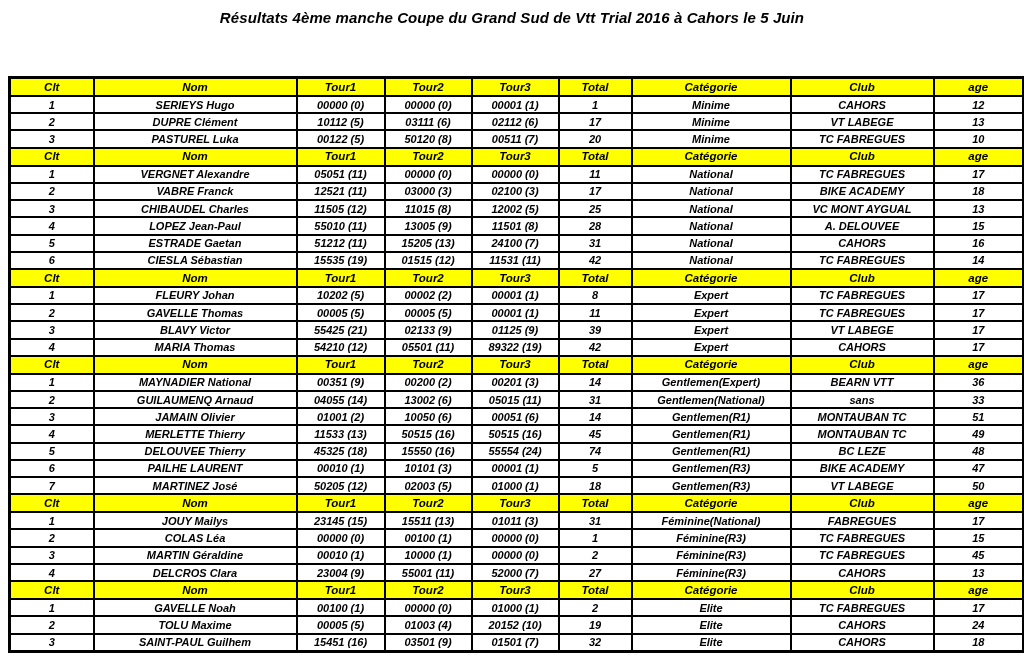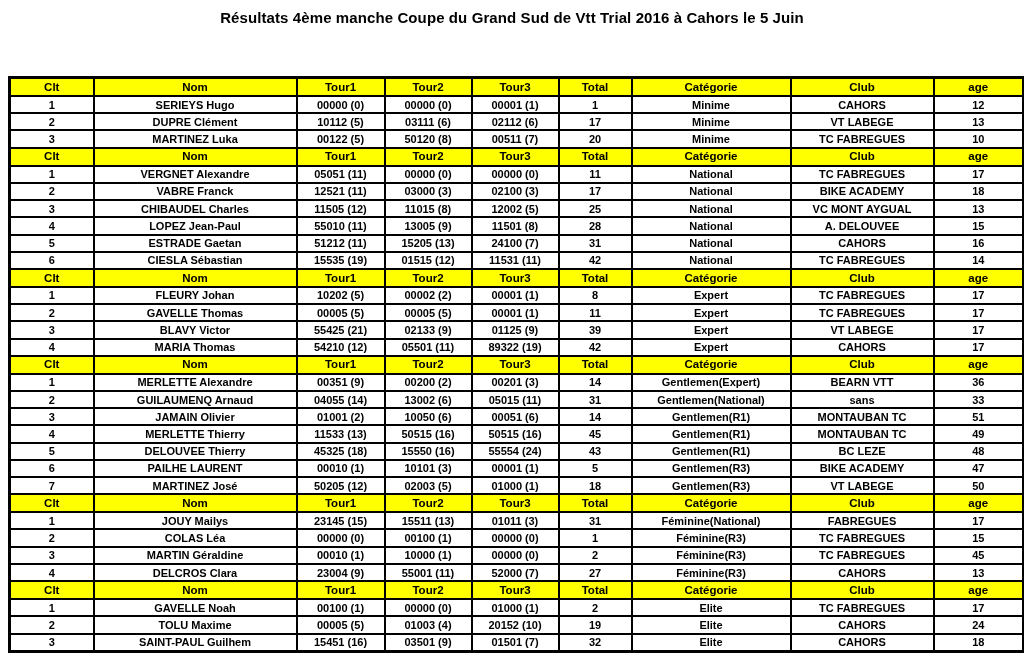--- a/index.html
+++ b/index.html
@@ -9,20 +9,21 @@
     width: 1024px;
     height: 660px;
     font-family: "Liberation Sans", sans-serif;
     color: #000000;
     overflow: hidden;
   }
   .page {
     width: 1024px;
     height: 660px;
     position: relative;
+    font-style: italic;
   }
   .title {
     position: absolute;
     top: 9px;
     left: 0;
     width: 1024px;
     text-align: center;
     font-size: 15px;
     font-weight: bold;
     letter-spacing: 0.1px;
@@ -103,21 +104,21 @@
           <td>10112 (5)</td>
           <td>03111 (6)</td>
           <td>02112 (6)</td>
           <td>17</td>
           <td>Minime</td>
           <td>VT LABEGE</td>
           <td>13</td>
         </tr>
         <tr>
           <td>3</td>
-          <td>MARTINEZ Luka</td>
+          <td>PASTUREL Luka</td>
           <td>00122 (5)</td>
           <td>50120 (8)</td>
           <td>00511 (7)</td>
           <td>20</td>
           <td>Minime</td>
           <td>TC FABREGUES</td>
           <td>10</td>
         </tr>
         <tr>
           <th>Clt</th>
@@ -257,21 +258,21 @@
           <th>Tour1</th>
           <th>Tour2</th>
           <th>Tour3</th>
           <th>Total</th>
           <th>Catégorie</th>
           <th>Club</th>
           <th>age</th>
         </tr>
         <tr>
           <td>1</td>
-          <td>MERLETTE Alexandre</td>
+          <td>MAYNADIER National</td>
           <td>00351 (9)</td>
           <td>00200 (2)</td>
           <td>00201 (3)</td>
           <td>14</td>
           <td>Gentlemen(Expert)</td>
           <td>BEARN VTT</td>
           <td>36</td>
         </tr>
         <tr>
           <td>2</td>
@@ -305,21 +306,21 @@
           <td>Gentlemen(R1)</td>
           <td>MONTAUBAN TC</td>
           <td>49</td>
         </tr>
         <tr>
           <td>5</td>
           <td>DELOUVEE Thierry</td>
           <td>45325 (18)</td>
           <td>15550 (16)</td>
           <td>55554 (24)</td>
-          <td>43</td>
+          <td>74</td>
           <td>Gentlemen(R1)</td>
           <td>BC LEZE</td>
           <td>48</td>
         </tr>
         <tr>
           <td>6</td>
           <td>PAILHE LAURENT</td>
           <td>00010 (1)</td>
           <td>10101 (3)</td>
           <td>00001 (1)</td>

